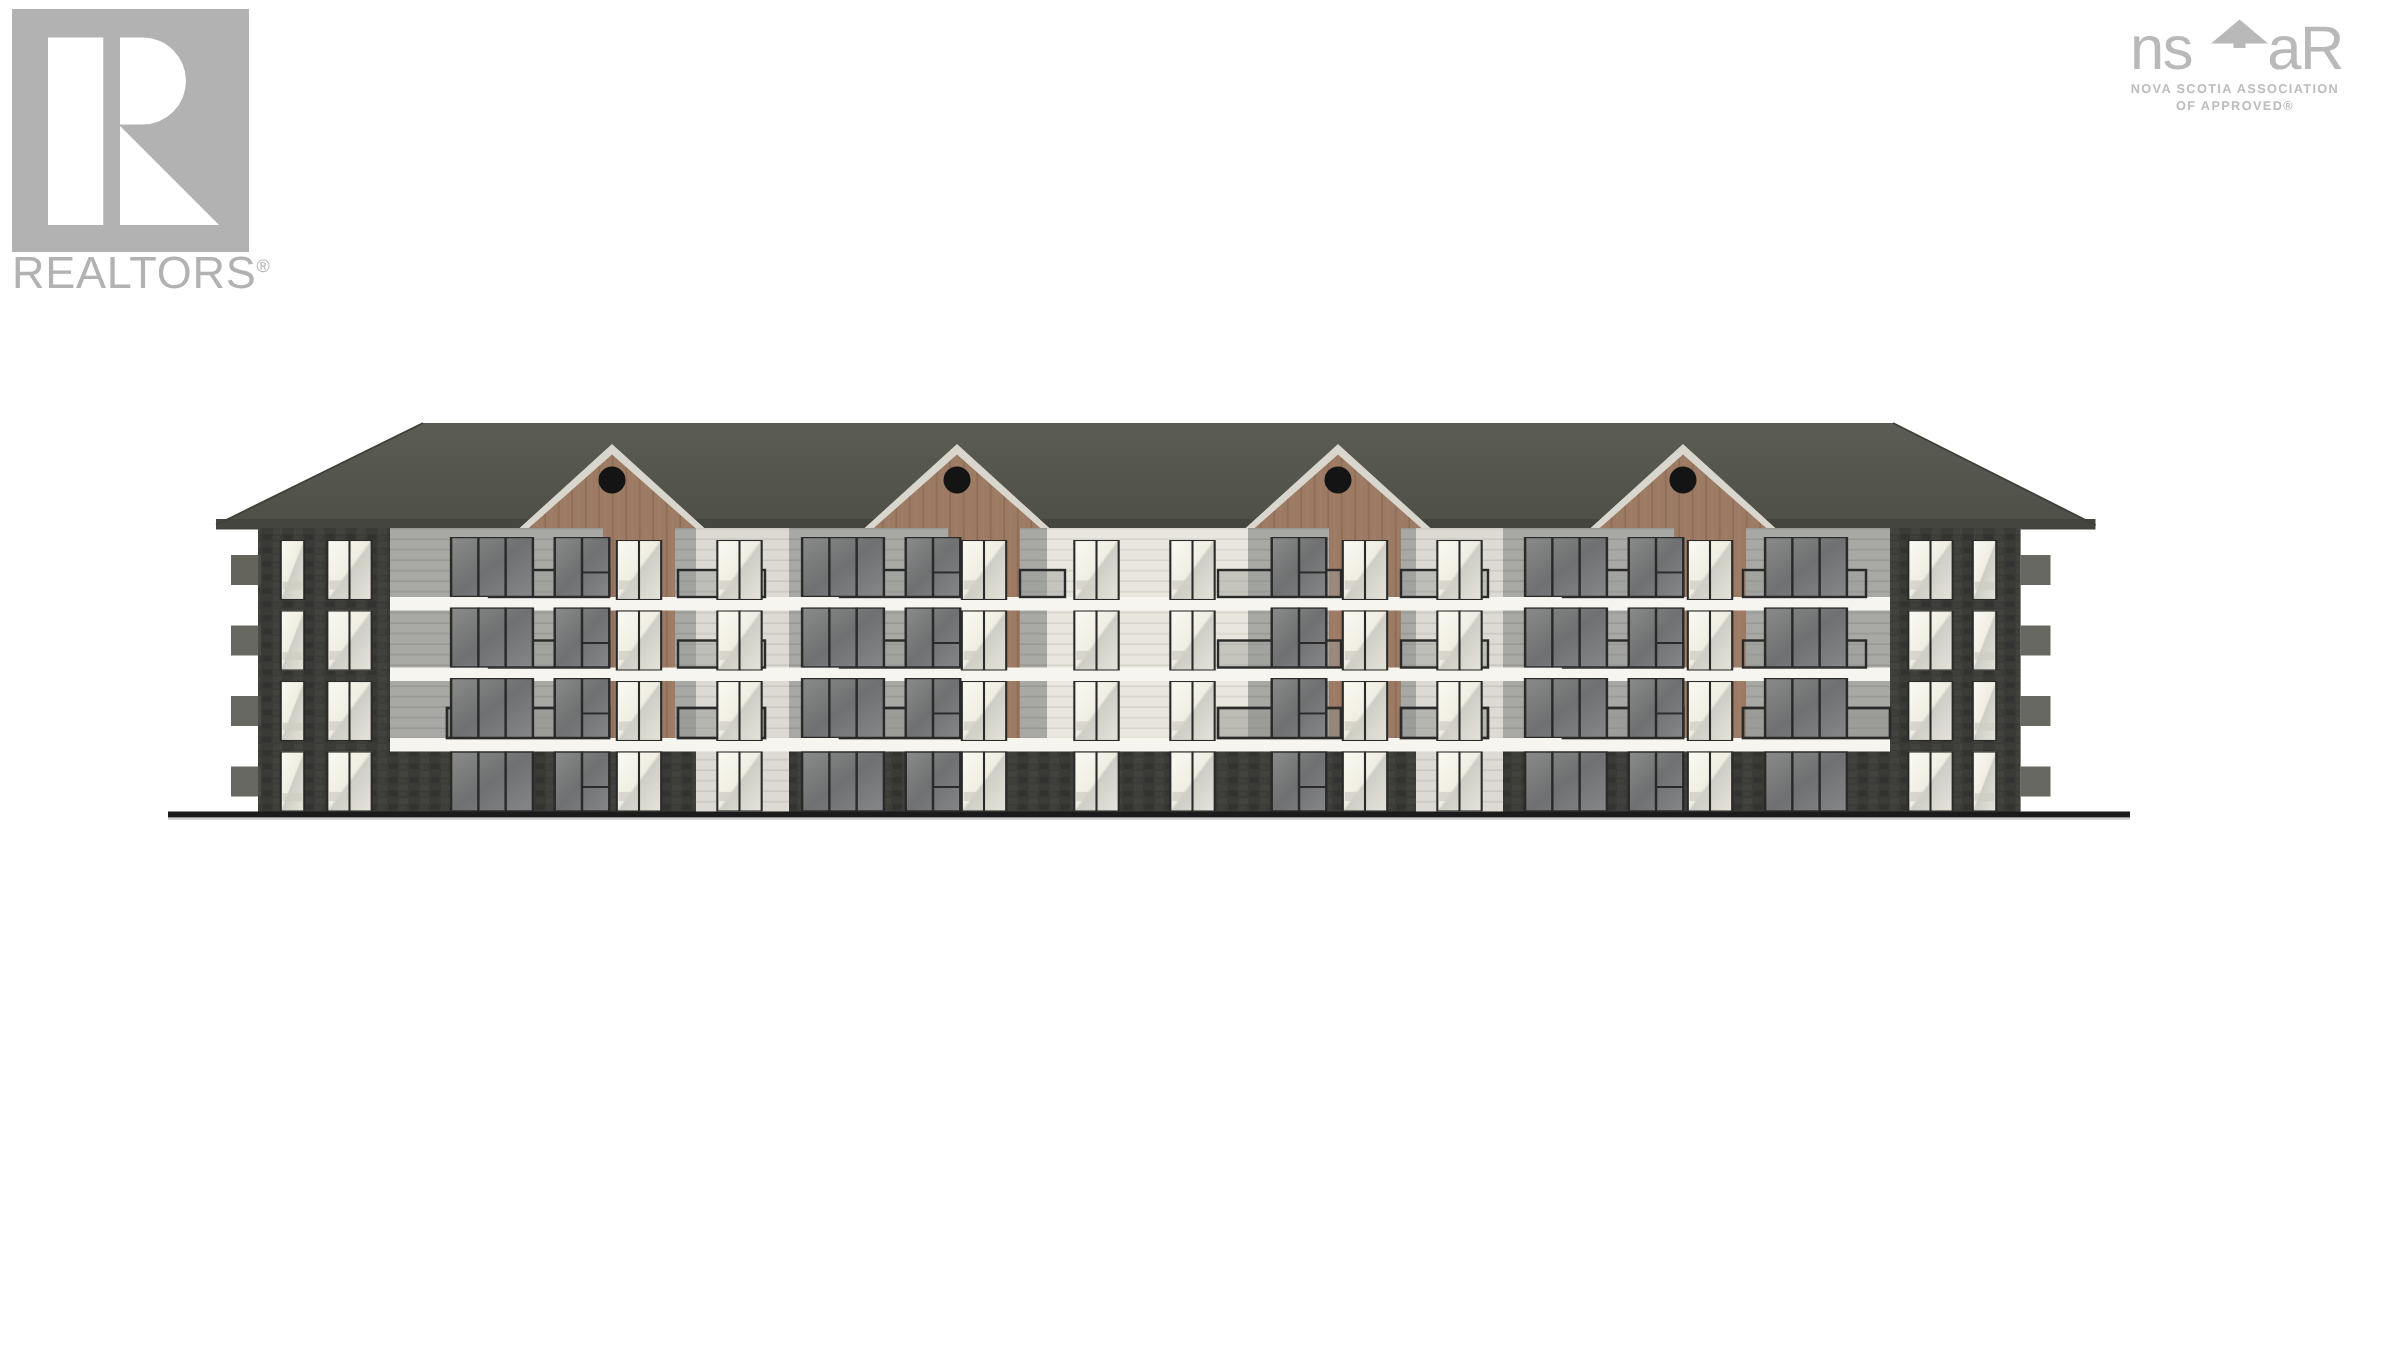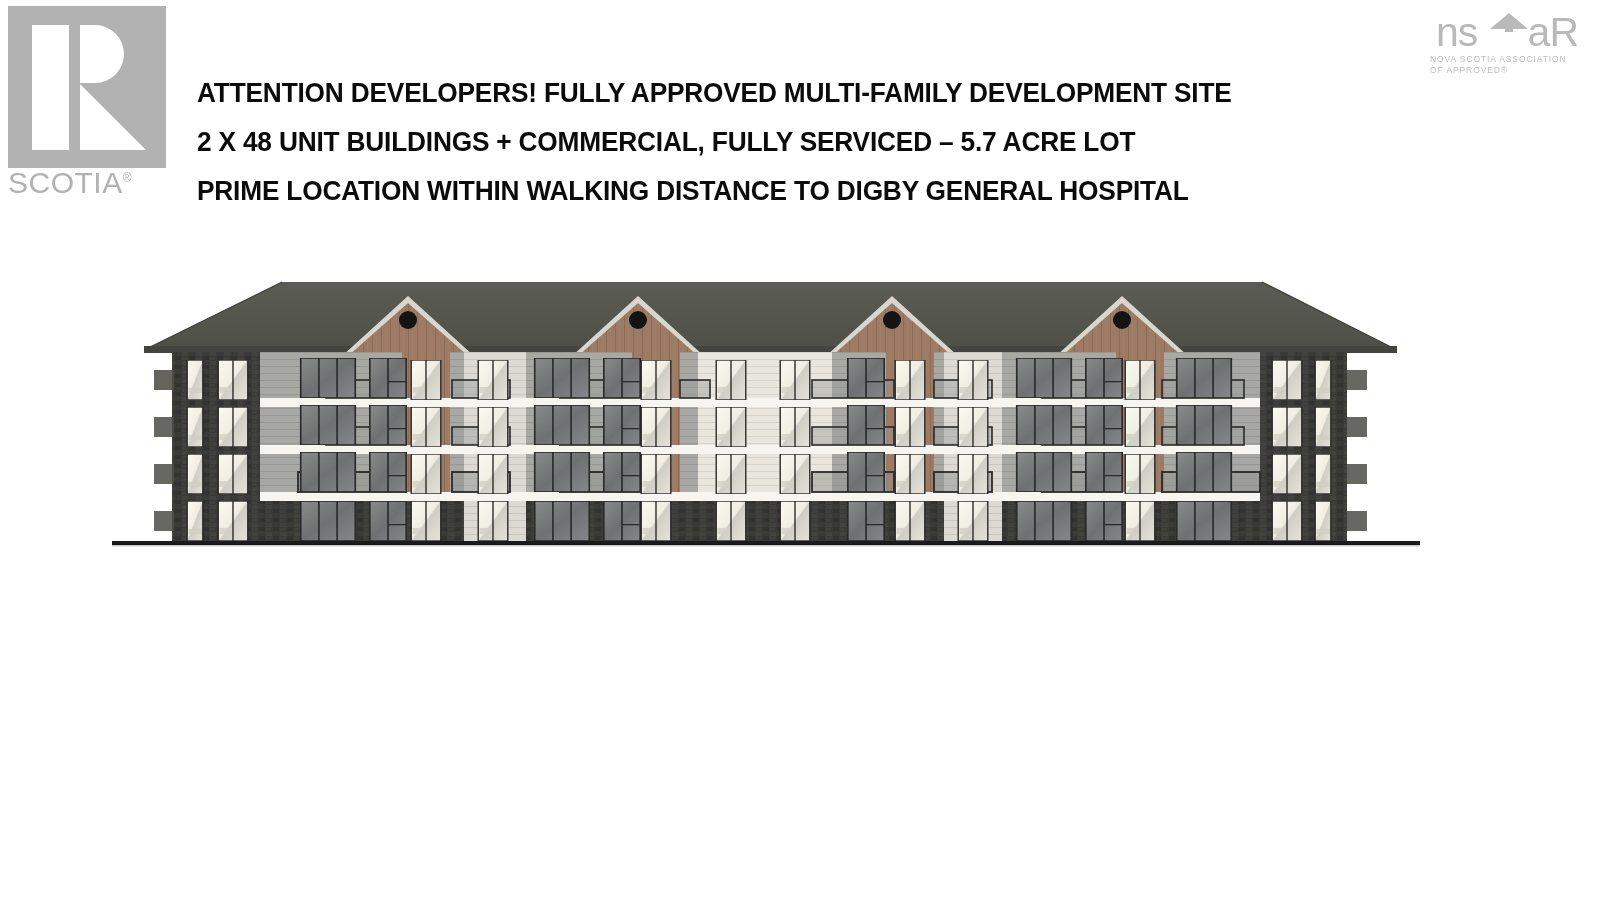--- a/index.html
+++ b/index.html
@@ -96,25 +96,25 @@
     color: #0b0b0b;
     letter-spacing: -0.2px;
     white-space: nowrap;
     transform: scaleX(0.955);
     transform-origin: left center;
   }
 
   
   #nsar-logo {
     position: absolute;
-    right: 18px;
+    right: 34px;
     top: 8px;
     width: 152px;
     height: 76px;
-    text-align: left;
+    text-align: center;
   }
   #nsar-mark {
     position: relative;
     height: 46px;
     width: 152px;
   }
   #nsar-ns, #nsar-ar {
     position: absolute;
     top: 2px;
     font-size: 41px;
@@ -146,20 +146,21 @@
     left: 15px; top: 12px;
     width: 8px; height: 7px;
     background: #b9b9b9;
   }
   #nsar-sub1, #nsar-sub2 {
     font-size: 8.5px;
     color: #bdbdbd;
     letter-spacing: 0.9px;
     font-family: "Liberation Sans", sans-serif;
     line-height: 11px;
+    font-weight: bold;
   }
 
   
   #render {
     position: absolute;
     left: 112px;
     top: 262px;
     width: 1310px;
     height: 300px;
   }
@@ -170,28 +171,23 @@
 
 <div id="page">
 
   <div id="realtor-logo">
     <div id="realtor-mark">
       <div id="r-stem"></div>
       <div id="r-gap"></div>
       <div id="r-bowl-hole"></div>
       <div id="r-leg-cut"></div>
     </div>
-    <div id="realtor-word"><span>SCOTIA</span><sup>®</sup></div>
+    <div id="realtor-word"><span>REALTORS</span><sup>®</sup></div>
   </div>
 
-  <div id="headline">
-    <div class="headline-line">ATTENTION DEVELOPERS!  FULLY APPROVED MULTI-FAMILY DEVELOPMENT SITE</div>
-    <div class="headline-line">2 X 48 UNIT BUILDINGS + COMMERCIAL,  FULLY SERVICED – 5.7 ACRE LOT</div>
-    <div class="headline-line">PRIME LOCATION WITHIN WALKING DISTANCE TO DIGBY GENERAL HOSPITAL</div>
-  </div>
 
   <div id="nsar-logo">
     <div id="nsar-mark">
       <span id="nsar-ns">ns</span>
       <span id="nsar-house">
         <span id="nsar-roof"></span>
         <span id="nsar-chimney"></span>
       </span>
       <span id="nsar-ar">aR</span>
     </div>

